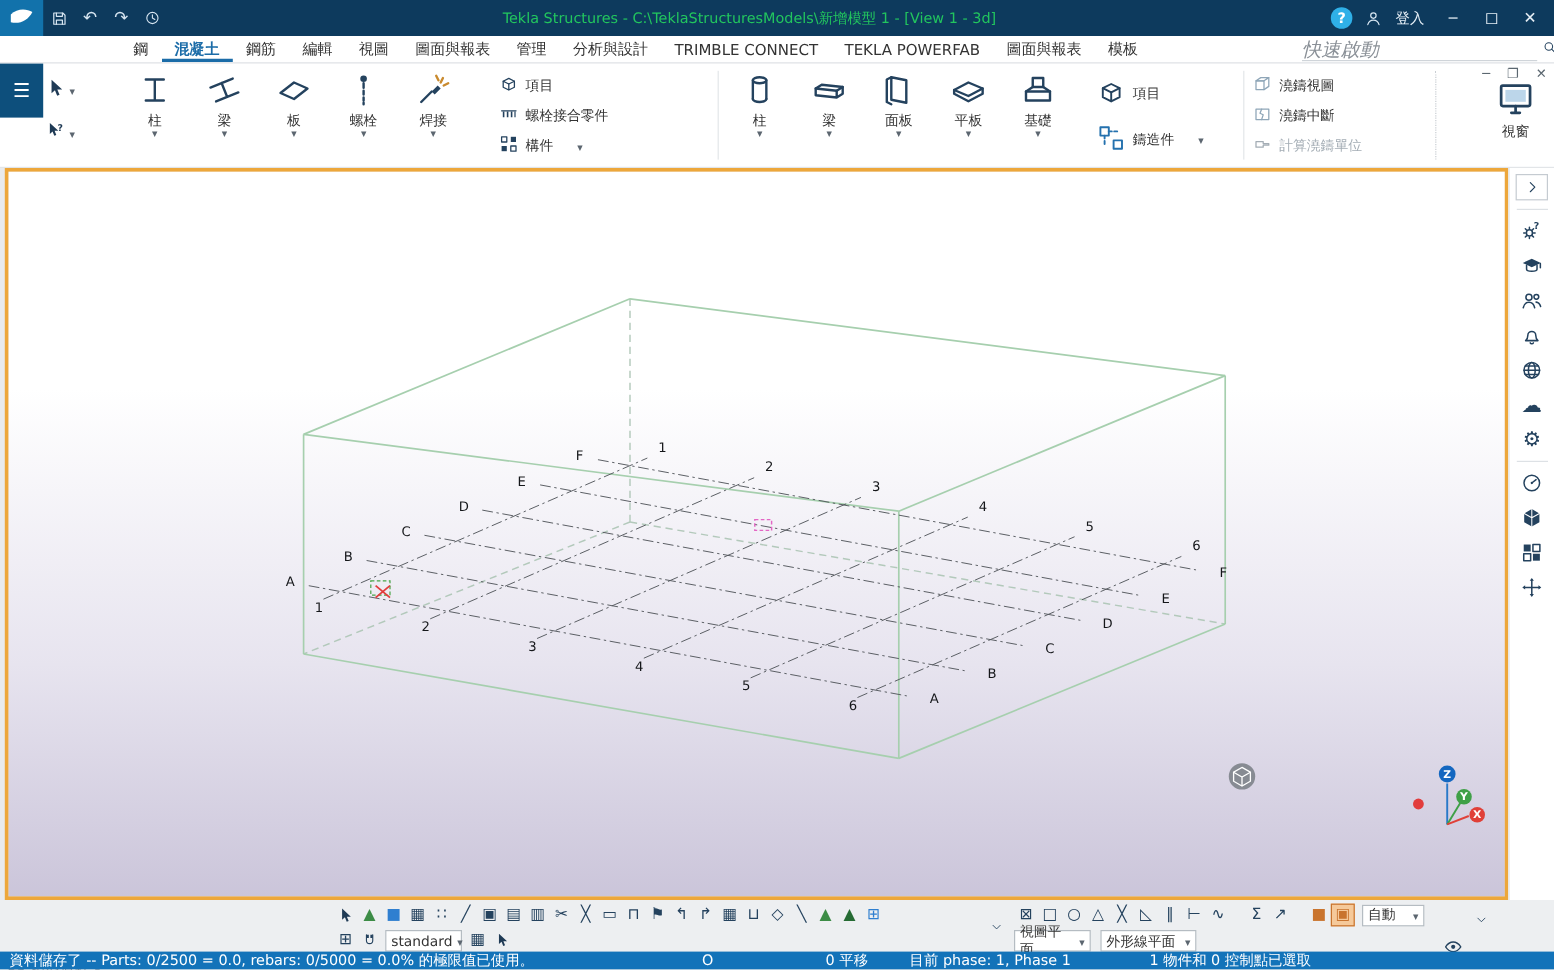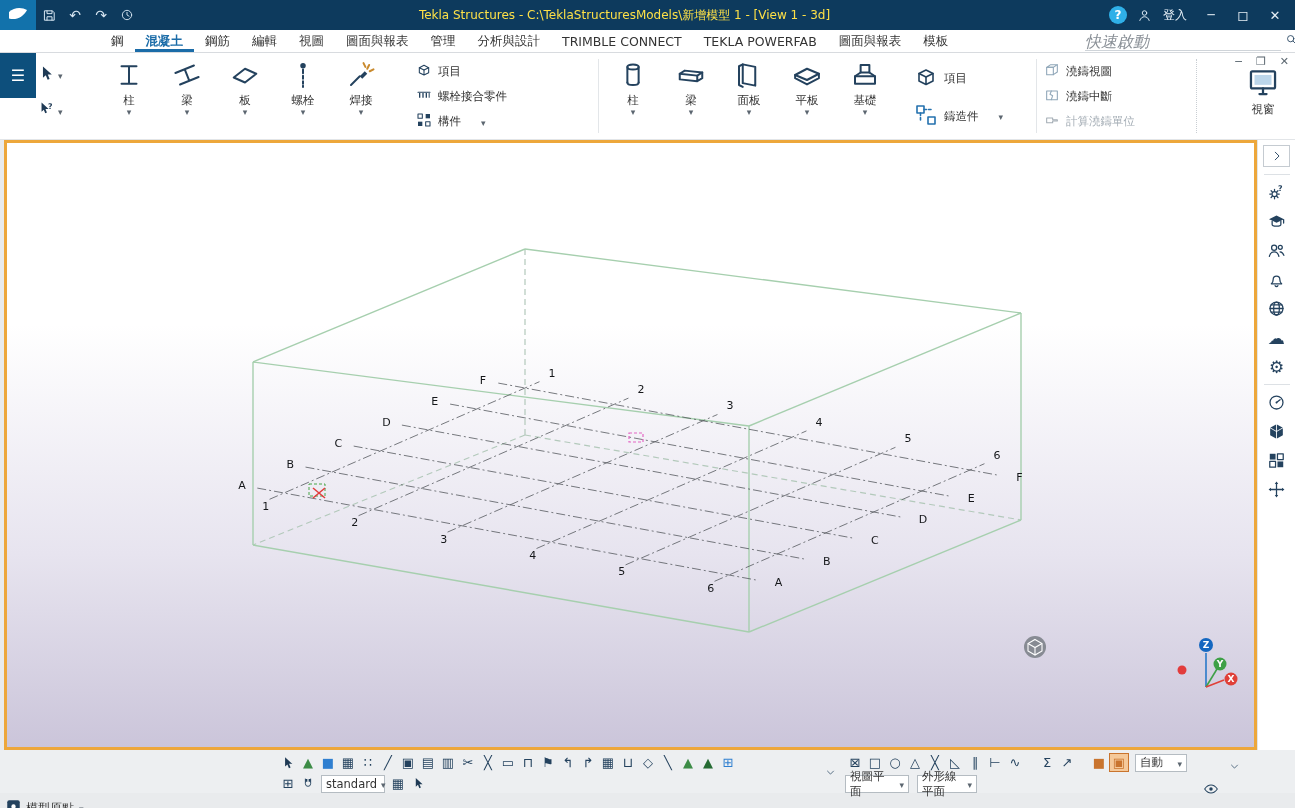--- a/index.html
+++ b/index.html
@@ -7,21 +7,21 @@
   body { font-family:"DejaVu Sans","Liberation Sans",sans-serif; font-size:12px; color:#222; background:#e9ebed; }
   #app { position:relative; width:1295px; height:808px; }
 
   
   #titlebar { position:absolute; left:0; top:0; width:1295px; height:30px; background:#0d3a5d; display:flex; align-items:center; color:#fff; }
   .logo-block { width:36px; height:30px; background:#1272ab; display:flex; align-items:center; justify-content:center; flex:none; }
   .tb-btn { width:26px; height:30px; display:inline-flex; align-items:center; justify-content:center; color:#d7e6f2; font-size:14px; cursor:default; }
   .tb-btn svg { stroke:#d7e6f2; }
   .tb-undo::after { content:"↶"; }
   .tb-redo::after { content:"↷"; }
-  .tb-title { flex:1; text-align:center; font-size:12px; color:#fde047; white-space:nowrap; overflow:hidden; }
+  .tb-title { flex:1; text-align:center; font-size:12px; color:#22c55e; white-space:nowrap; overflow:hidden; }
   .tb-right { display:flex; align-items:center; gap:4px; padding-right:6px; }
   .help-circle { width:18px; height:18px; border-radius:50%; background:#2fb0e8; color:#fff; font-weight:bold; font-size:12px; display:flex; align-items:center; justify-content:center; }
   .login-label { font-size:12px; color:#eaf3fa; margin:0 6px 0 2px; }
   .wc { width:28px; height:30px; display:inline-flex; align-items:center; justify-content:center; color:#e4edf4; font-size:12px; }
   .wc-min::after { content:"─"; }
   .wc-max::after { content:"◻"; font-size:14px; }
   .wc-close::after { content:"✕"; font-size:13px; }
 
   
   #menubar { position:absolute; left:0; top:30px; width:1295px; height:23px; background:#fff; border-bottom:1px solid #d8dbdf; display:flex; align-items:stretch; padding-left:100px; }
@@ -616,33 +616,40 @@
           <span class="dropdown" style="width: 52px; margin-left: 6px;">
             <span style="flex:1">自動</span>
             <span class="dda"></span>
           </span>
         </div>
       <div id="right-row2">
         <span class="dropdown" style="width:64px">
           <span style="flex:1">視圖平面</span>
             <span class="dda"></span>
         </span>
-        <span class="dropdown" style="width:60px">
+        <span class="dropdown" style="width:80px">
           <span style="flex:1">外形線平面</span>
             <span class="dda"></span>
         </span>
       </div>
     </div>
     <span class="overflow-btn" id="right-overflow">
         <svg width="11" height="11" viewBox="0 0 24 24" fill="none" stroke="#24425e" stroke-width="1.6" stroke-linecap="round" stroke-linejoin="round">
           <path d="M5.5 9l6.5 6.5L18.5 9"></path>
         </svg>
       </span>
     <span id="eye-btn">
         <svg width="16" height="16" viewBox="0 0 24 24" fill="none" stroke="#24425e" stroke-width="1.6" stroke-linecap="round" stroke-linejoin="round">
           <path d="M2.5 12S6.5 6 12 6s9.5 6 9.5 6-4 6-9.5 6S2.5 12 2.5 12z"></path>
           <circle cx="12" cy="12" r="2.6" fill="#24425e" stroke="none"></circle>
         </svg>
       </span>
   </div>
 
+  <div id="statusbar">
+    <span style="left:8px">資料儲存了 -- Parts: 0/2500 = 0.0, rebars: 0/5000 = 0.0% 的極限值已使用。</span>
+    <span style="left:585px">O</span>
+    <span style="left:688px">0 平移</span>
+    <span style="left:758px">目前 phase: 1, Phase 1</span>
+    <span style="left:958px">1 物件和 0 控制點已選取</span>
+  </div>
 
 </div>
 
 </body></html>

